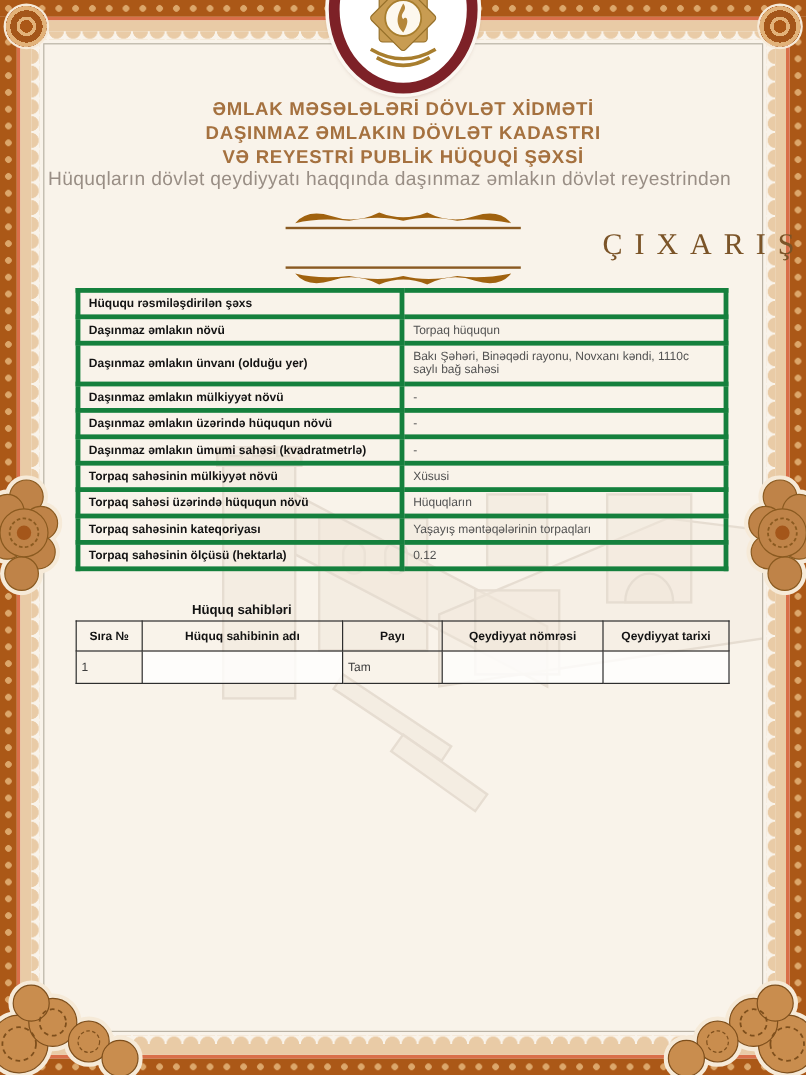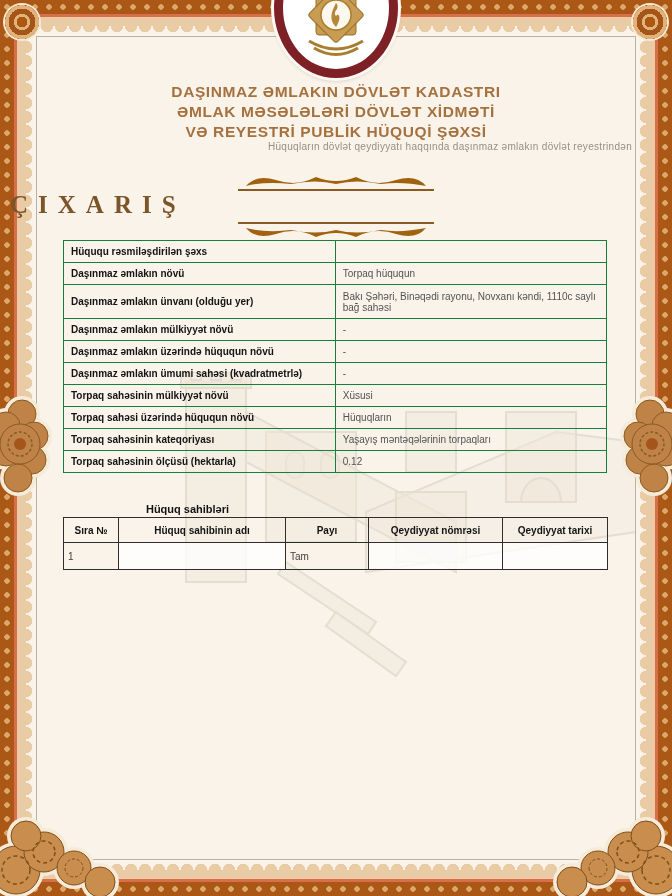--- a/index.html
+++ b/index.html
@@ -39,38 +39,38 @@
   .rosette-tr{top:5px;right:5px;}
   .orn{position:absolute;z-index:3;}
   
   .emblem-oval{position:absolute;left:274px;top:-62px;width:106px;height:122px;
     border-radius:50%;background:#fff;border:9px solid #7d2127;
     box-shadow:0 0 0 3px #fbf7f1, 0 2px 4px rgba(90,40,20,.35);z-index:4;}
   .emblem-art{position:absolute;left:50%;bottom:4px;transform:translateX(-50%);}
   
   .title{position:absolute;left:40px;right:40px;top:82px;text-align:center;z-index:5;
     color:#a5713f;font-weight:bold;font-size:15.5px;line-height:20px;letter-spacing:.6px;}
-  .subtitle{position:absolute;left:40px;right:40px;top:141px;text-align:right;z-index:5;
-    color:#998e85;font-size:10px;letter-spacing:.3px;}
+  .subtitle{position:absolute;left:40px;right:40px;top:141px;text-align:left;z-index:5;
+    color:#998e85;font-size:16px;letter-spacing:.3px;}
   
   .cx-line{position:absolute;left:238px;width:196px;height:2px;background:#8a5a22;z-index:5;}
-  .cx-title{position:absolute;left:0;right:0;top:191px;text-align:left;z-index:5;
-    font-family:"Liberation Serif", serif;font-weight:bold;font-size:25px;
+  .cx-title{position:absolute;left:0;right:0;top:191px;text-align:right;z-index:5;
+    font-family:"Liberation Serif", serif;font-weight:normal;font-size:25px;
     letter-spacing:10px;padding-left:10px;color:#7b5428;}
   
   .watermark{position:absolute;left:36px;top:372px;z-index:0;opacity:.13;}
   
   table{border-collapse:collapse;position:absolute;z-index:2;background:transparent;}
   .ptable{left:63px;top:240px;width:544px;}
-  .ptable td{border:1px solid #15803d;padding:2px 7px;font-size:10px;vertical-align:middle;}
+  .ptable td{border:4px solid #15803d;padding:2px 7px;font-size:10px;vertical-align:middle;}
   .ptable tr{height:22px;}
   .ptable tr.tall{height:34px;}
   td.lbl{font-weight:bold;color:#131313;width:272px;}
   td.val{color:#525252;width:272px;}
-  .owners-heading{position:absolute;left:104px;top:503px;width:167px;text-align:center;
+  .owners-heading{position:absolute;left:118px;top:503px;width:167px;text-align:center;
     font-size:11px;font-weight:bold;color:#131313;z-index:2;}
   .otable{left:63px;top:517px;width:544px;table-layout:fixed;}
   .otable th,.otable td{border:1px solid #2e2e2e;font-size:10px;padding:2px 4px;}
   .otable th{font-weight:bold;color:#131313;height:20px;}
   .otable td{color:#3d3d3d;height:22px;}
   .redact{background:rgba(255,255,255,.78);}
 </style>
 </head>
 <body>
 
@@ -181,22 +181,22 @@
         <rect x="17" y="14" width="40" height="40" rx="3" transform="rotate(45 37 34)"></rect>
       </g>
       <circle cx="37" cy="34" r="15" fill="#fdf8ee" stroke="#a87e2e" stroke-width="1.5"></circle>
       <path d="M37,22 c5,6 -4,8 0,13 c3,-4 6,2 0,11 c-8,-8 -4,-16 0,-24" fill="#b5873a"></path>
       <path d="M10,60 Q37,76 64,60" fill="none" stroke="#a87e2e" stroke-width="3"></path>
       <path d="M15,67 Q37,80 59,67" fill="none" stroke="#a87e2e" stroke-width="3"></path>
     </svg>
   </div>
 
   <div class="title">
+    <div>ƏMLAK MƏSƏLƏLƏRİ DÖVLƏT XİDMƏTİ</div>
     <div>DAŞINMAZ ƏMLAKIN DÖVLƏT KADASTRI</div>
-    <div>ƏMLAK MƏSƏLƏLƏRİ DÖVLƏT XİDMƏTİ</div>
     <div>VƏ REYESTRİ PUBLİK HÜQUQİ ŞƏXSİ</div>
   </div>
   <div class="subtitle">Hüquqların dövlət qeydiyyatı haqqında daşınmaz əmlakın dövlət reyestrindən</div>
 
   <svg class="orn" style="left:50%;top:172px;transform:translateX(-50%);" width="190" height="16" viewBox="0 0 190 16">
     <path d="M5,14 Q15,2 35,8 Q55,15 75,5 Q95,13 115,5 Q135,15 155,8 Q175,2 185,14 Q160,9 140,12 Q115,7 95,12 Q75,7 50,12 Q25,9 5,14 Z" fill="#a0620f"></path>
   </svg>
   <div class="cx-line" style="top:189px;"></div>
   <div class="cx-title">ÇIXARIŞ</div>
   <div class="cx-line" style="top:222px;"></div>

